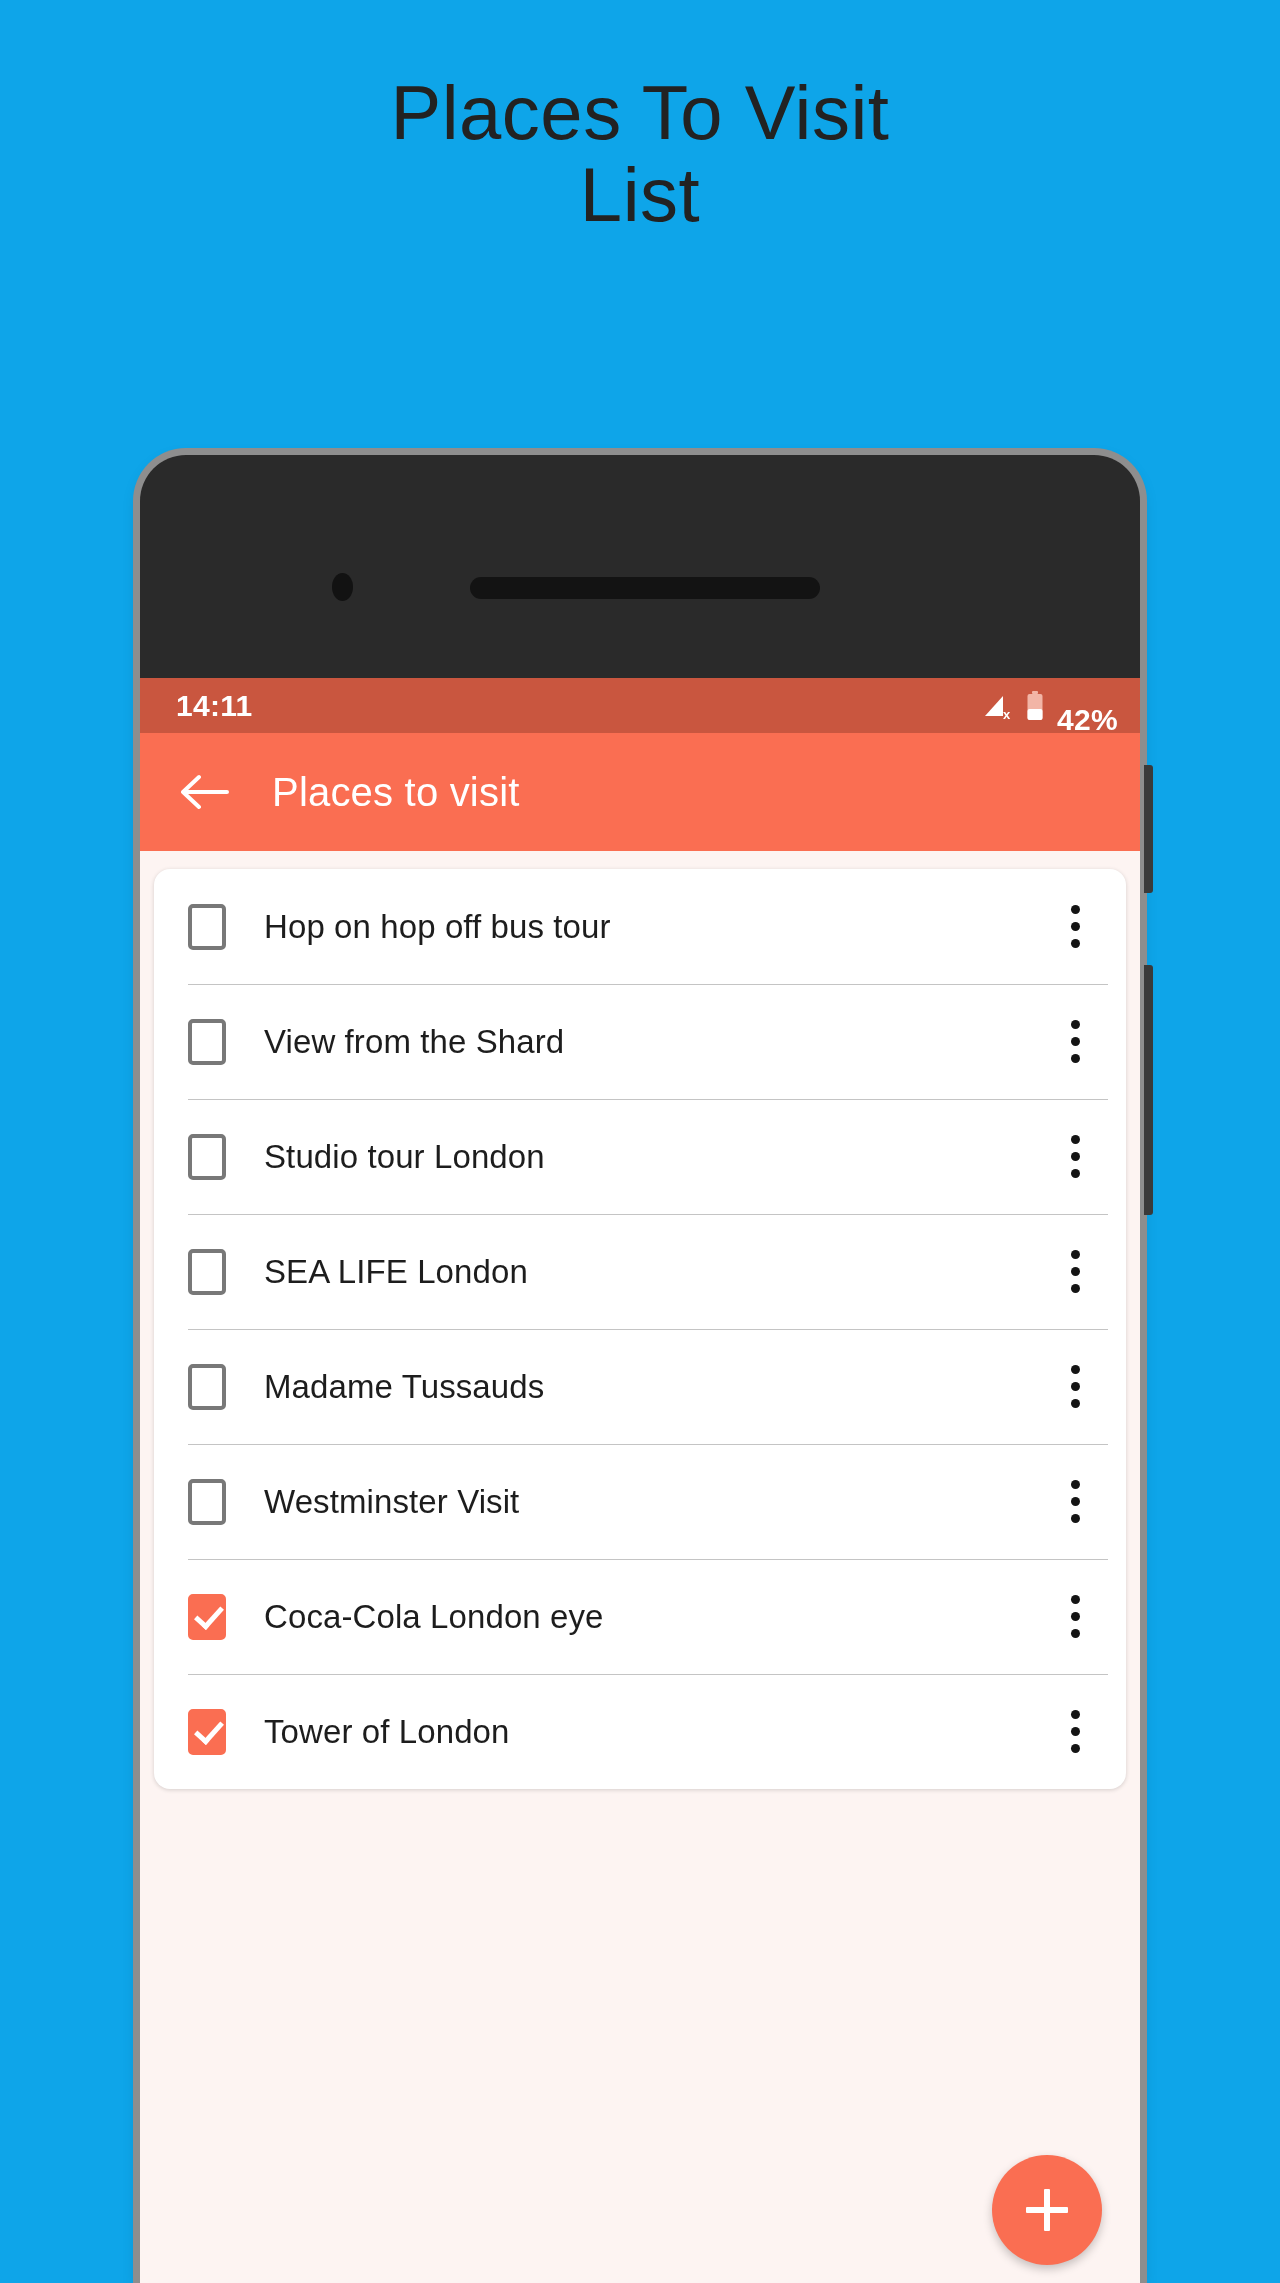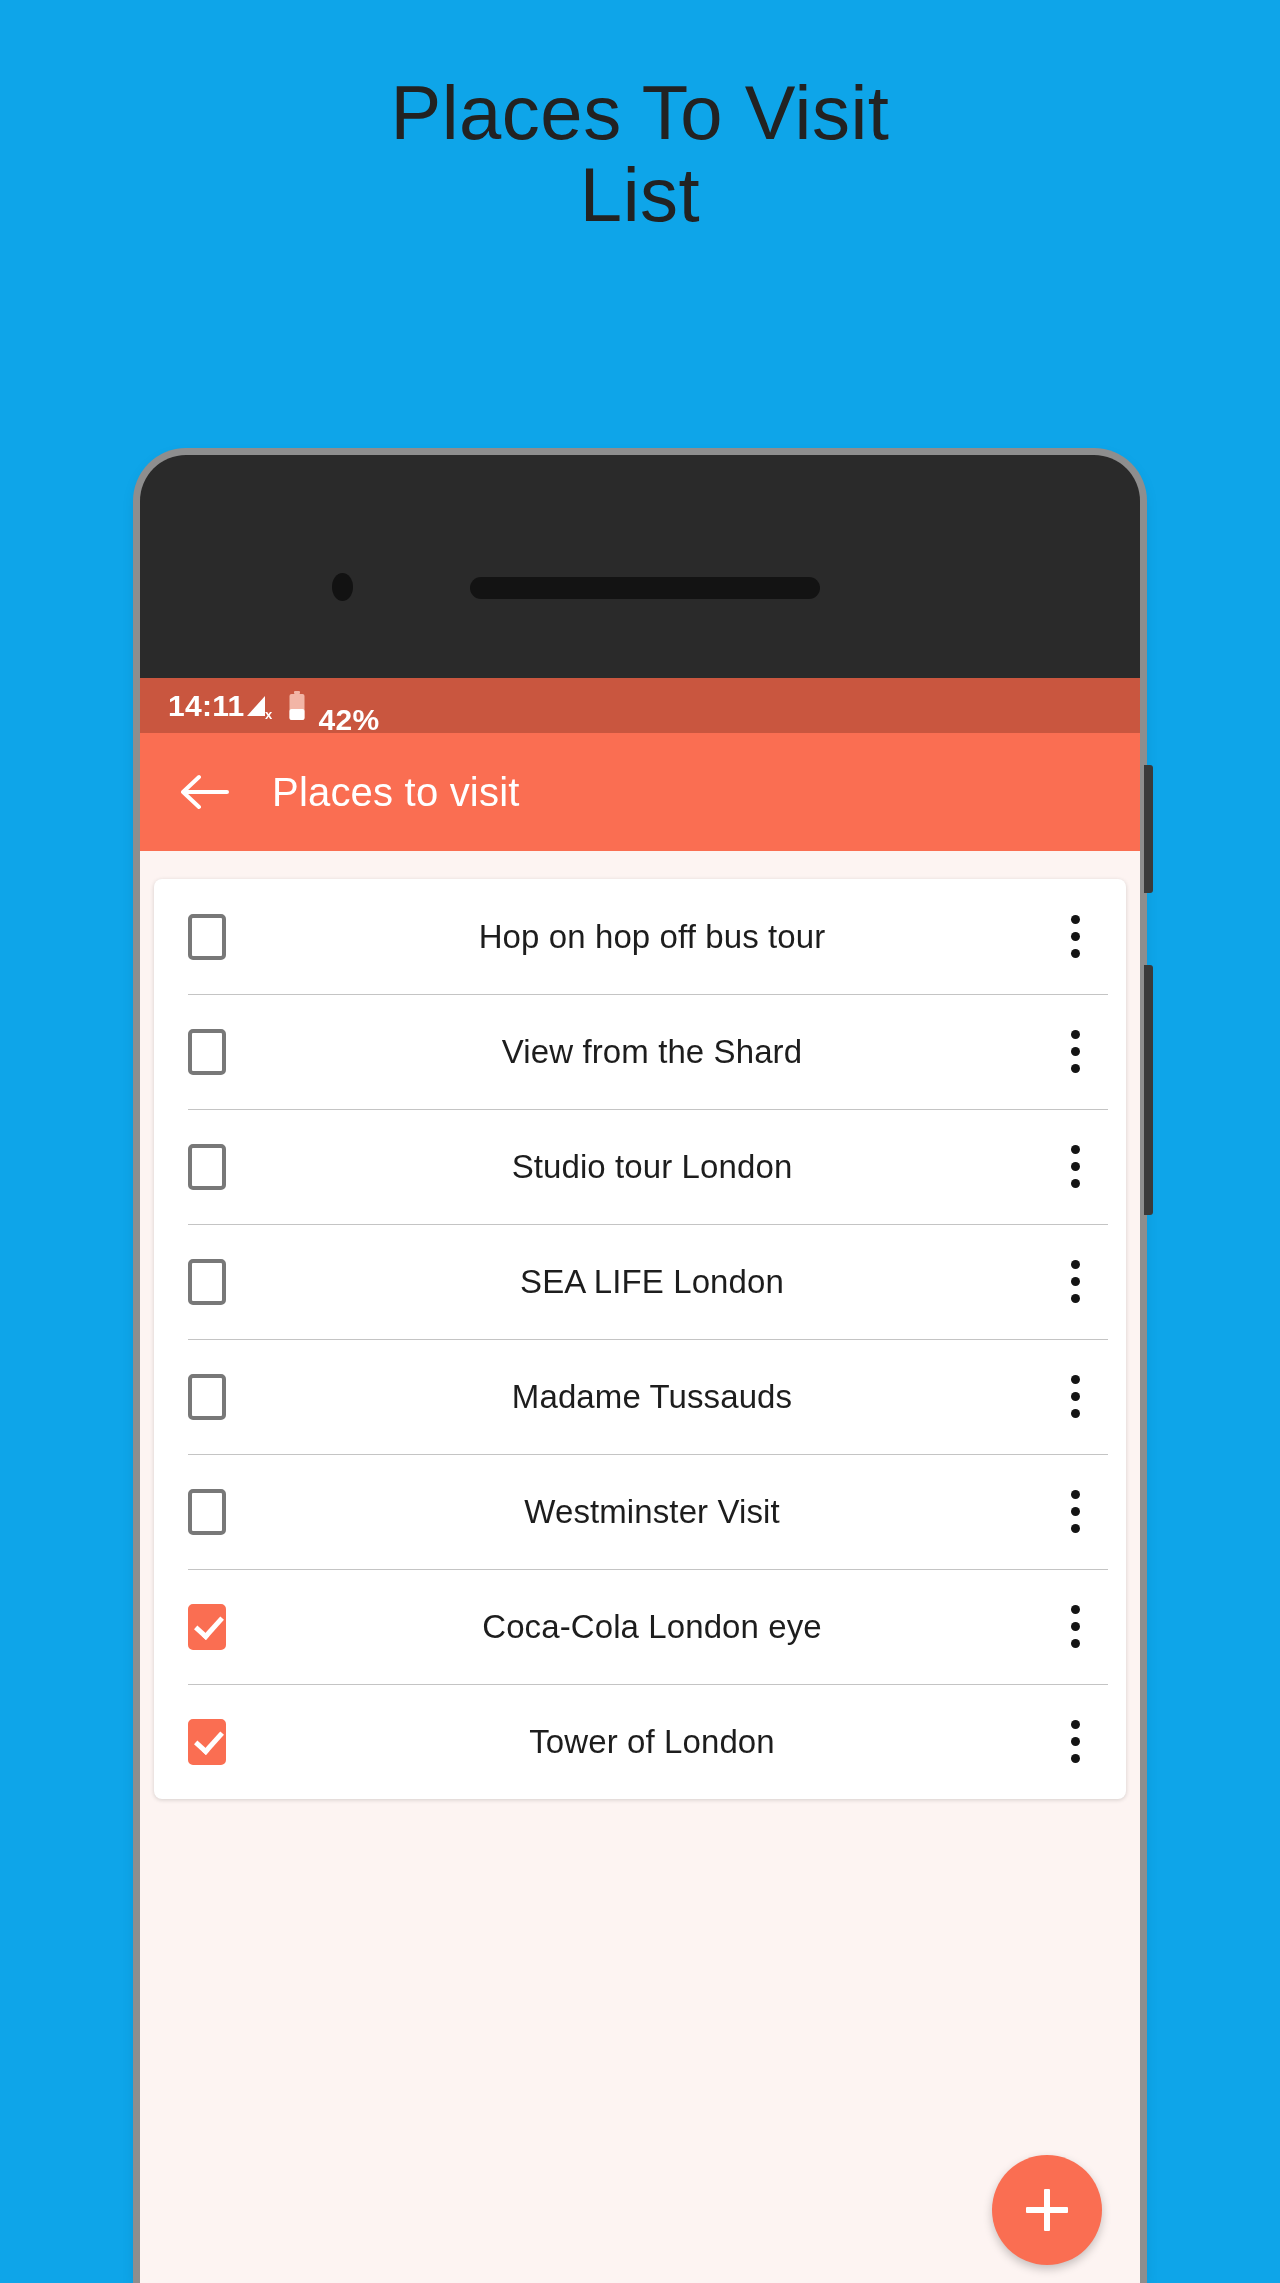--- a/index.html
+++ b/index.html
@@ -87,21 +87,22 @@
     overflow: hidden;
   }
 
   
   .status-bar {
     position: relative;
     height: 55px;
     background: #c9563f;
     display: flex;
     align-items: center;
-    padding: 0 22px 0 28px;
+    justify-content: space-between;
+    padding: 0 22px 0 36px;
     color: #ffffff;
   }
   .status-time {
     font-size: 30px;
     font-weight: bold;
     letter-spacing: 0.3px;
   }
   .status-right {
     display: flex;
     align-items: center;
@@ -136,26 +137,25 @@
   .app-bar-title {
     margin-left: 38px;
     color: #ffffff;
     font-size: 40px;
     font-weight: 500;
     letter-spacing: 0.2px;
   }
 
   
   .list-card {
-    margin: 28px 14px 0 14px;
+    margin: 18px 14px 0 14px;
     background: #ffffff;
-    border-radius: 8px;
+    border-radius: 16px;
     box-shadow: 0 1px 4px rgba(0,0,0,0.16);
     overflow: hidden;
-    text-align: center;
   }
 
   .list-item {
     position: relative;
     display: flex;
     align-items: center;
     height: 115px;
     padding: 0 0 0 34px;
     cursor: pointer;
   }

